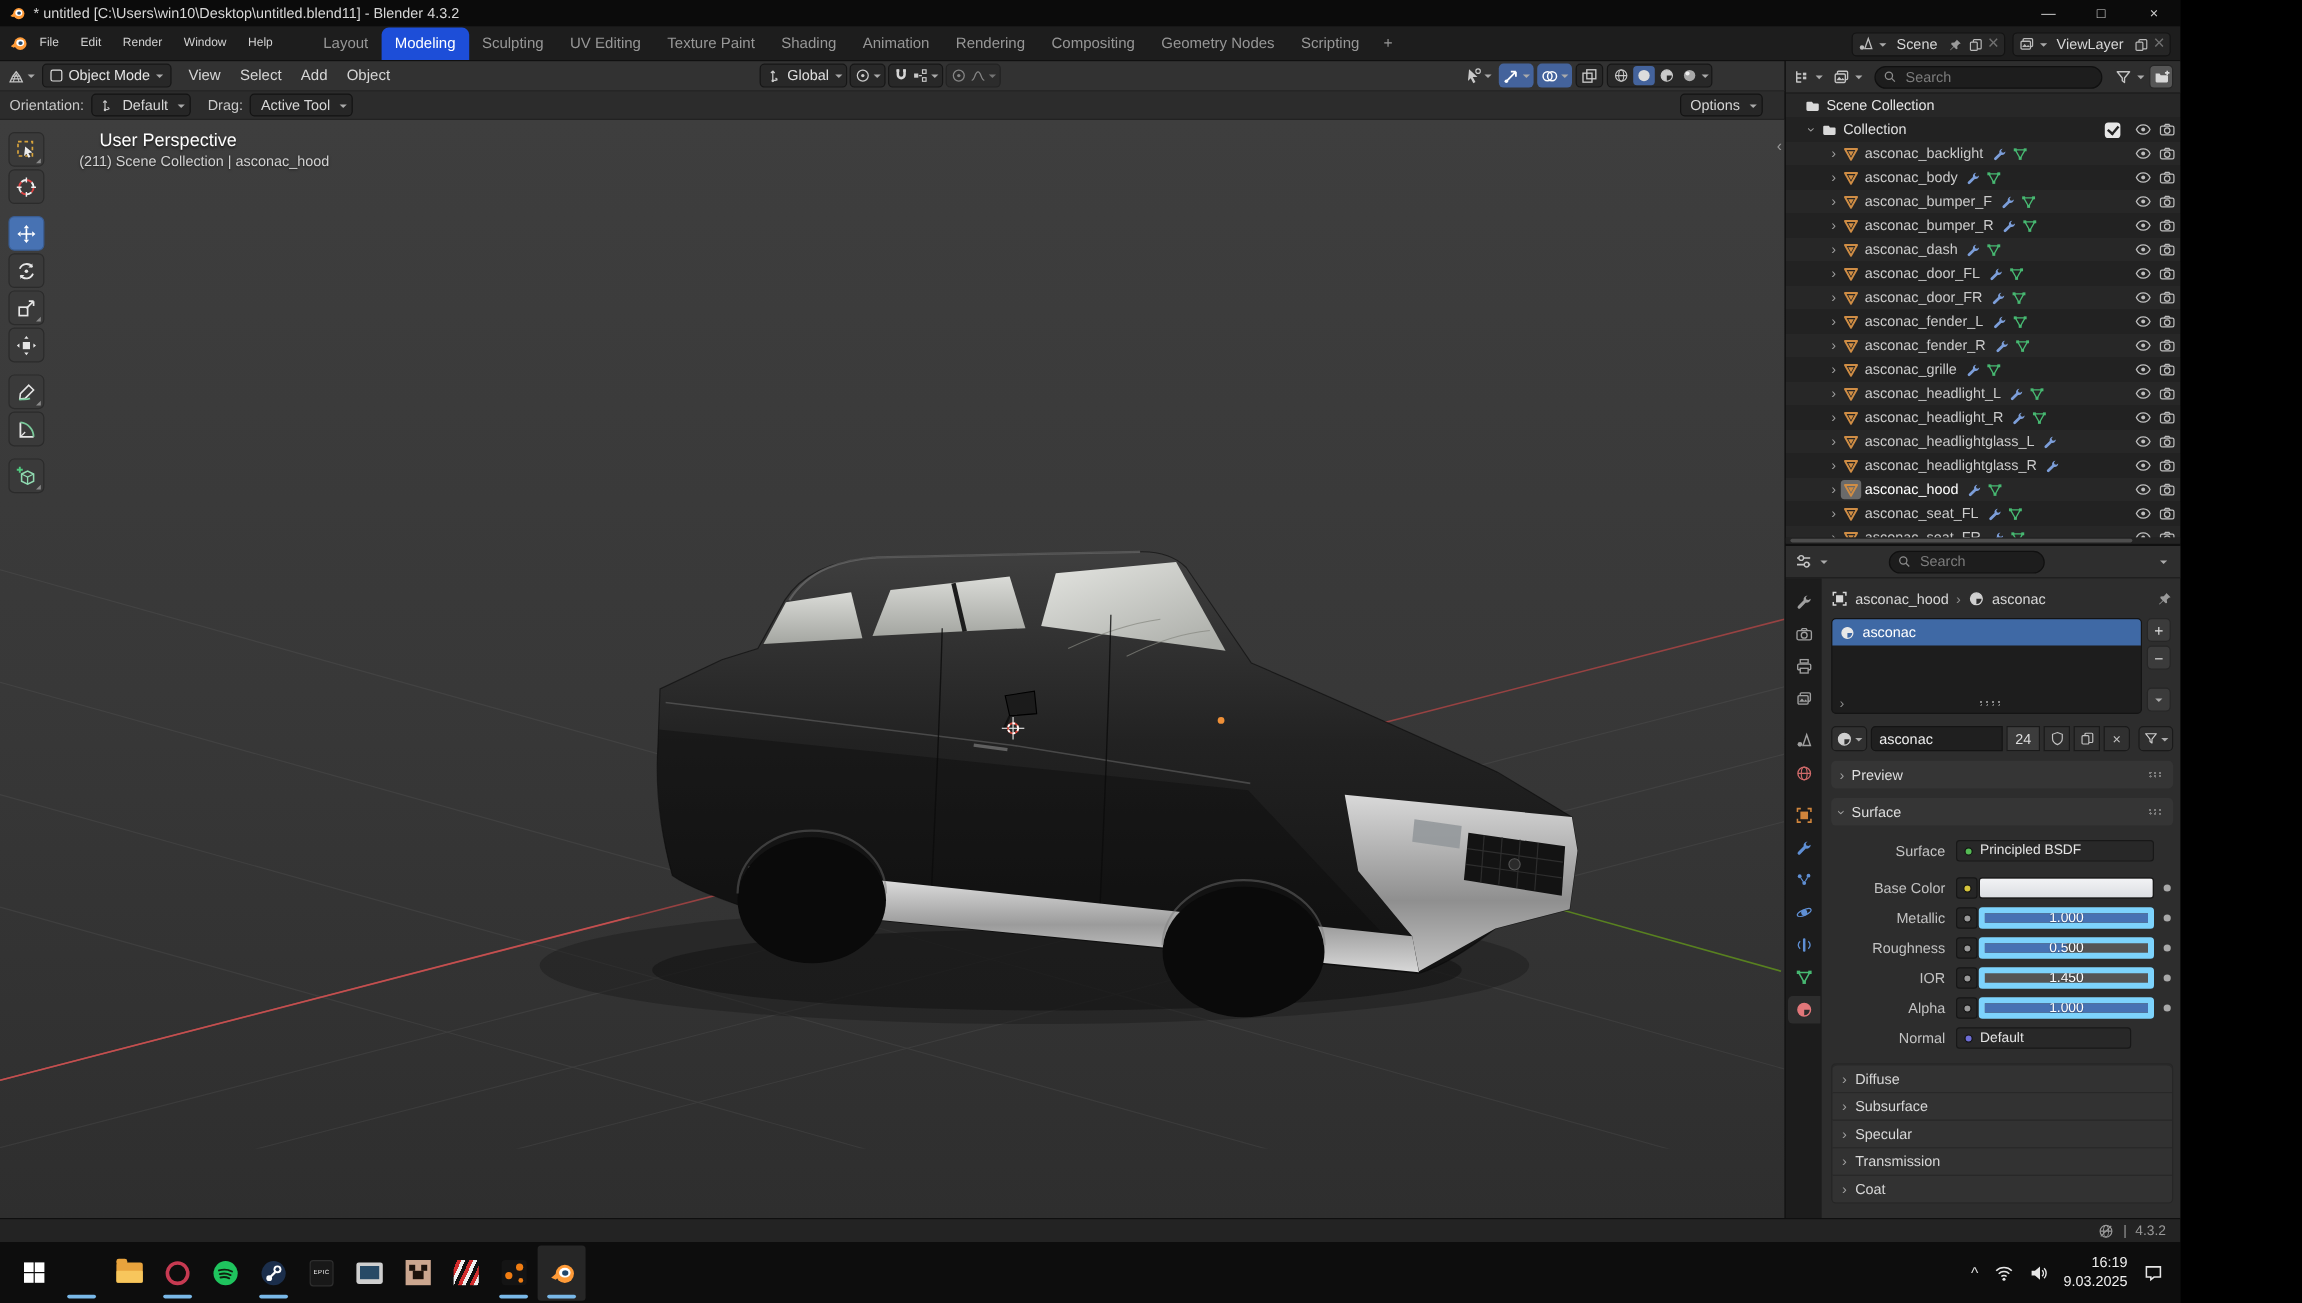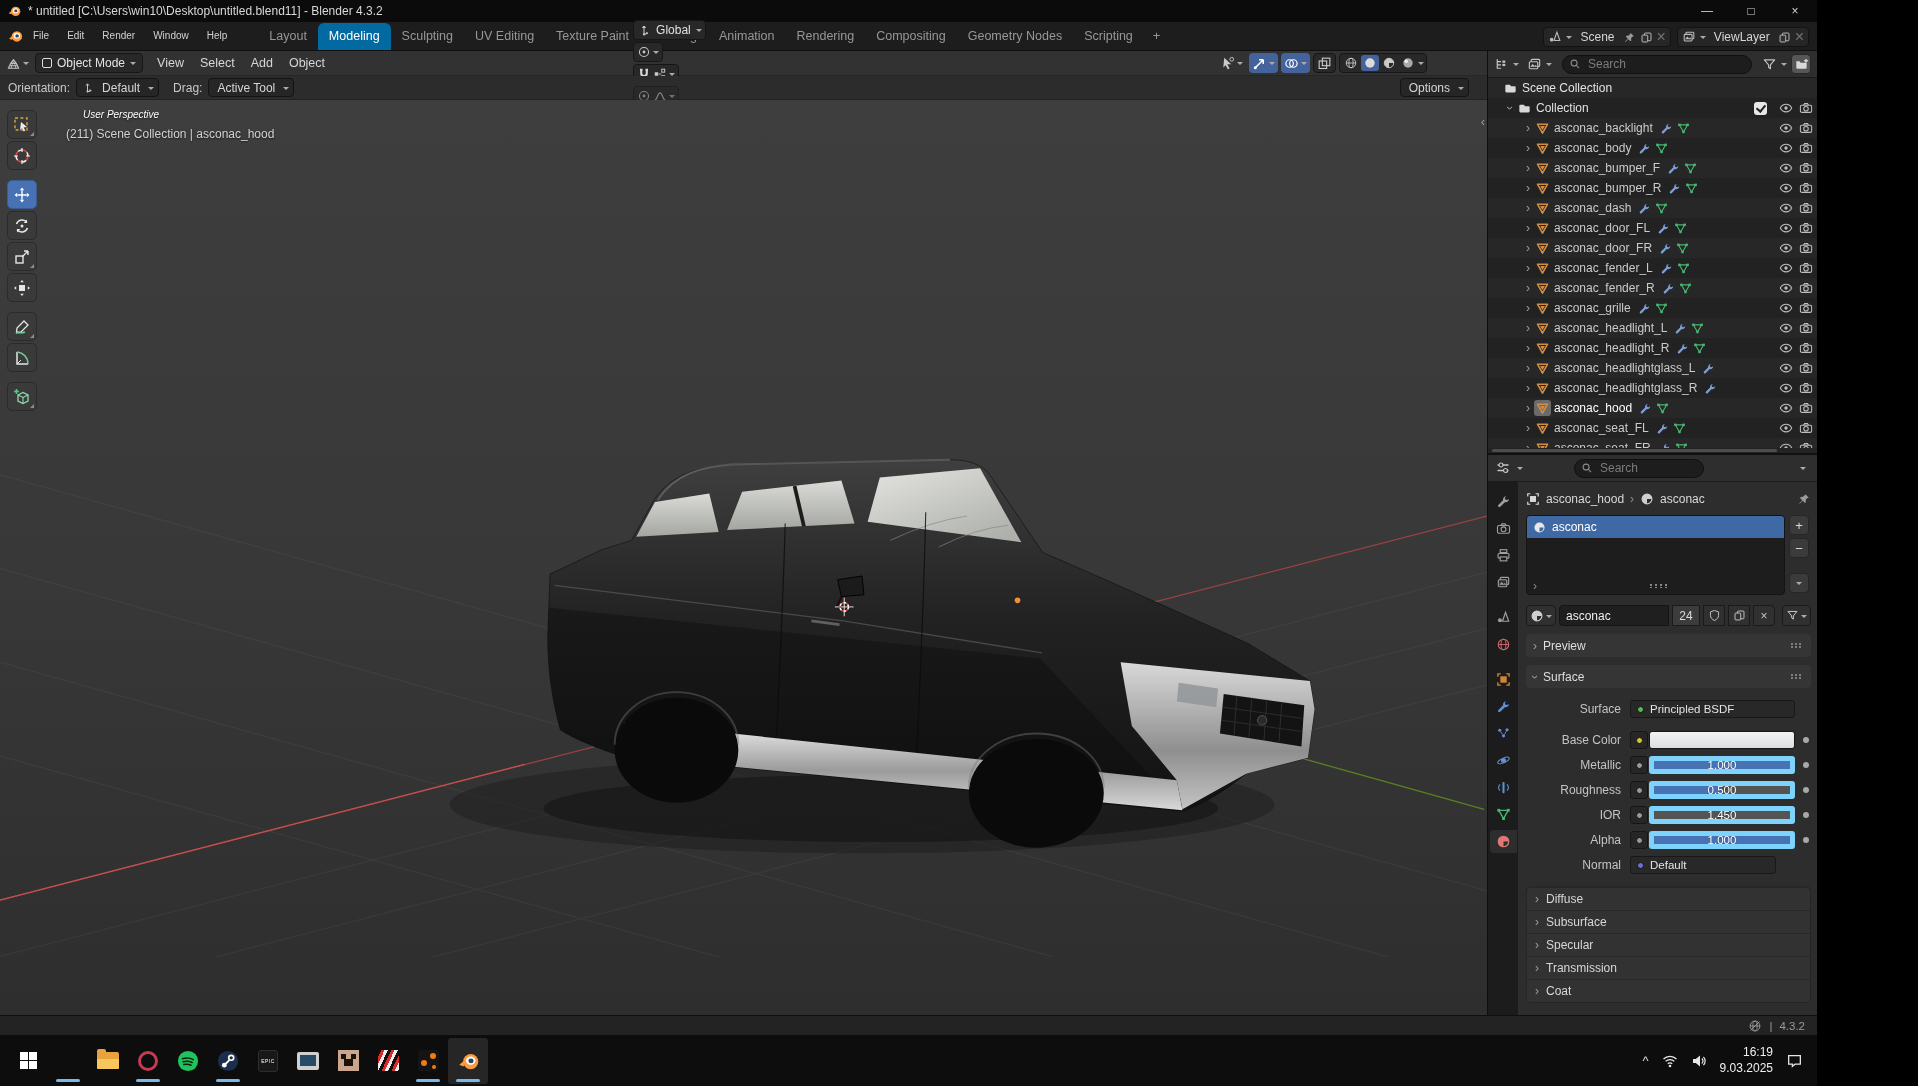--- a/index.html
+++ b/index.html
@@ -11,58 +11,58 @@
   .titlebar .ttl{color:#d8d8d8;font-size:12px;margin-left:6px;}
   .winbtns{margin-left:auto;display:flex;height:100%;}
   .winbtn{width:44px;display:flex;align-items:center;justify-content:center;color:#cfcfcf;font-size:12px;}
 
   
   .topbar{height:29px;background:#1d1d1d;display:flex;align-items:flex-end;border-bottom:1px solid #101010;}
   .menurow{display:flex;align-items:center;height:100%;padding-left:6px;}
   .menu{padding:0 9px;color:#d2d2d2;font-size:10px;line-height:28px;}
   .tabs{display:flex;margin-left:22px;height:100%;align-items:flex-end;margin-top:18px;}
   .tab{padding:6px 11px 7px;color:#979797;font-size:12.5px;border-radius:6px 6px 0 0;white-space:nowrap;}
-  .tab.active{background:#0369a1;color:#fff;}
+  .tab.active{background:#1d4ed8;color:#fff;}
   .tabplus{padding:6px 9px 7px;color:#979797;font-size:13px;}
   .tbright{margin-left:auto;display:flex;align-items:center;gap:6px;padding:0 8px 3px 0;}
   .pill{display:flex;align-items:center;background:#262626;border:1px solid #131313;border-radius:4px;height:20px;padding:0 4px;gap:4px;}
   .pill .txt{color:#d6d6d6;font-size:12px;padding:0 4px;}
   .ghosticon{opacity:.45;}
 
   
   .da{width:0;height:0;border:3.5px solid transparent;border-top-color:#ababab;margin-top:4px;}
   .i{display:inline-block;vertical-align:middle;flex:none;}
 
   
   .main{display:flex;height:964px;}
   .vcol{width:1587px;display:flex;flex-direction:column;position:relative;border-right:1px solid #0e0e0e;}
   .vph{height:25px;background:#323232;display:flex;align-items:center;padding:0 6px;border-bottom:1px solid #262626;}
   .vmenu{color:#d6d6d6;font-size:12.5px;padding:0 8px;}
   .modebox{display:flex;align-items:center;background:#282828;border:1px solid #161616;border-radius:4px;height:20px;padding:0 6px;gap:5px;margin-right:6px;}
   .modebox .txt{color:#e3e3e3;font-size:12px;}
   .sq-ico{width:10px;height:10px;border:1.5px solid #ddd;border-radius:2px;}
   .hspacer{width:300px;}
-  .hgroup{display:flex;align-items:flex-start;gap:2px;flex-direction:column;}
+  .hgroup{display:flex;align-items:center;gap:2px;}
   .tgl{display:flex;align-items:center;background:transparent;border-radius:4px;height:20px;padding:0 3px;gap:2px;}
   .tgl.on{background:#44639c;}
   .tgl.box{background:#282828;border:1px solid #161616;}
   .rtoggles{margin-left:auto;display:flex;align-items:center;gap:3px;padding-right:54px;}
   .shadegrp{display:flex;align-items:center;background:#282828;border:1px solid #161616;border-radius:4px;height:20px;padding:0 2px;gap:1px;}
   .shadeball{width:18px;height:16px;display:flex;align-items:center;justify-content:center;border-radius:3px;}
   .shadeball.on{background:#44639c;}
 
   .vts{height:24px;background:#2c2c2c;display:flex;align-items:center;padding:0 8px;border-bottom:1px solid #222;}
   .vts .lbl{color:#c8c8c8;font-size:12px;margin-right:6px;}
   .vts .pill{height:19px;}
   .optbtn{margin-left:auto;margin-right:10px;}
 
   
   .canvas{flex:1;position:relative;background:linear-gradient(#3e3e3e, #383838 52%, #2e2e2e);overflow:hidden;}
   .scene{position:absolute;inset:0;}
-  .ovl1{position:absolute;left:83px;top:9px;color:#fff;font-size:10px;text-shadow:0 1px 2px rgba(0,0,0,.6);font-style:italic;}
+  .ovl1{position:absolute;left:83px;top:9px;color:#fff;font-size:15px;text-shadow:0 1px 2px rgba(0,0,0,.6);}
   .ovl2{position:absolute;left:66px;top:27px;color:#d2d2d2;font-size:12px;text-shadow:0 1px 2px rgba(0,0,0,.6);}
   .collapse{position:absolute;right:2px;top:14px;color:#9a9a9a;font-size:13px;}
 
   
   .toolbar{position:absolute;left:7px;top:10px;display:flex;flex-direction:column;gap:2px;}
   .tool{width:30px;height:29px;background:#3a3a3a;border:1px solid #2b2b2b;border-radius:5px;display:flex;align-items:center;justify-content:center;position:relative;}
   .tool.active{background:#4772b3;border-color:#38movie5c8e;border-color:#3a5c90;}
   .tool.gap{margin-top:8px;}
   .tool .corner{position:absolute;right:2px;bottom:2px;width:0;height:0;border-left:4px solid transparent;border-bottom:4px solid #8b8b8b;}
 

